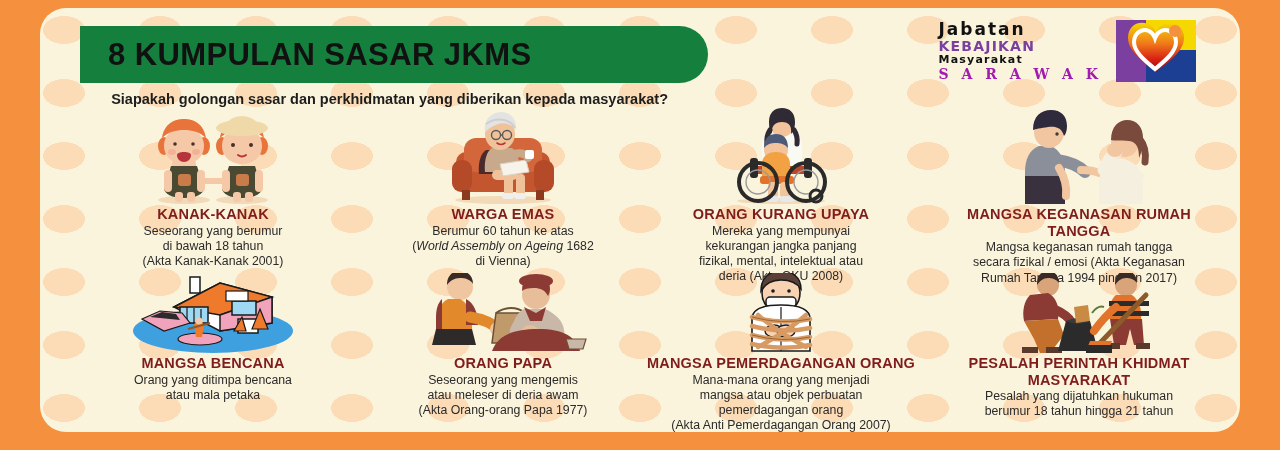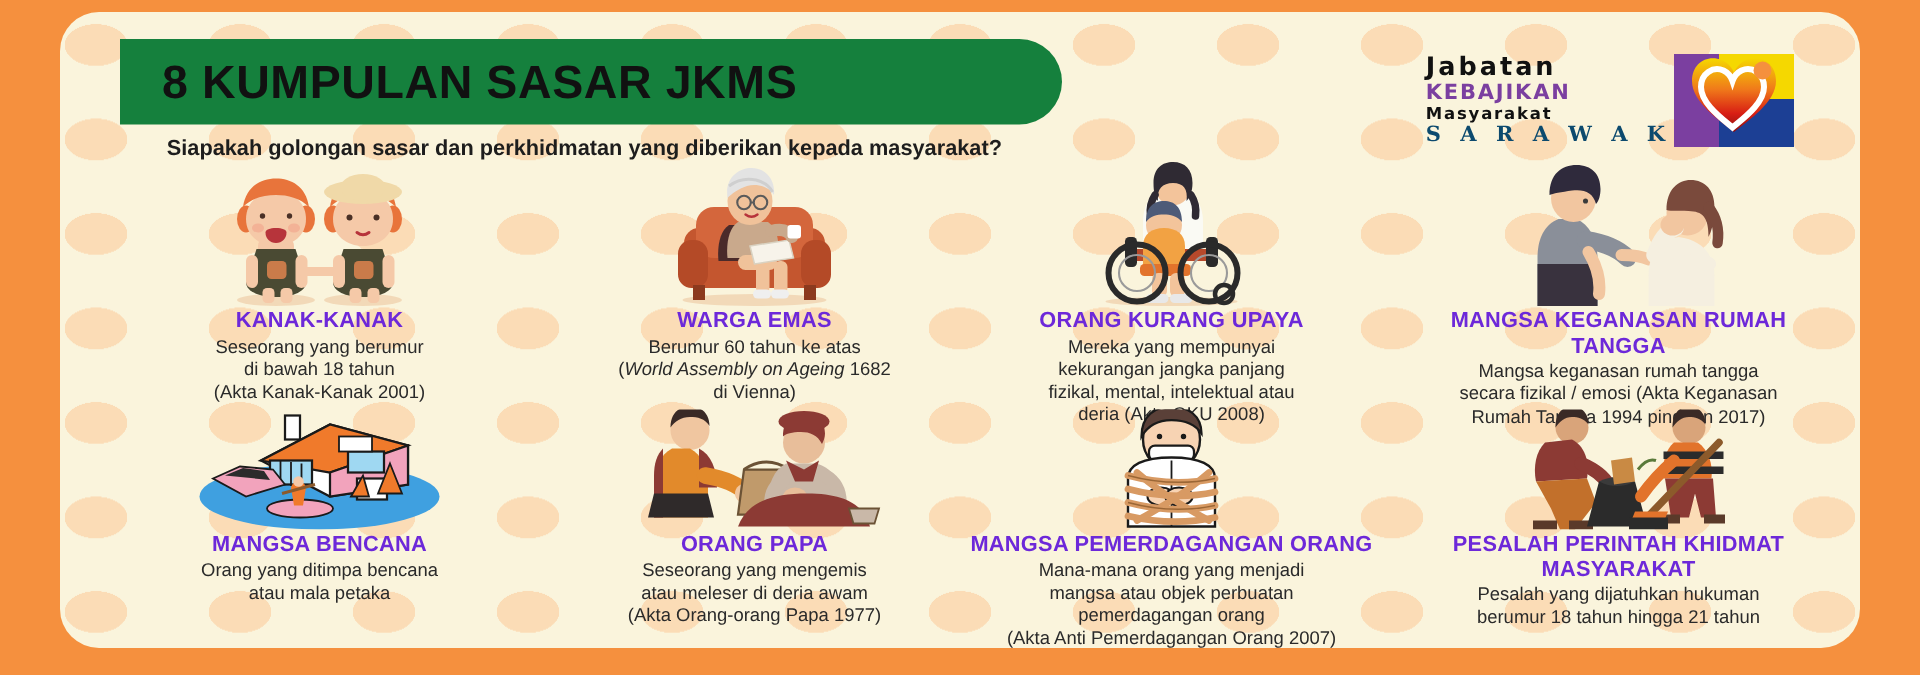--- a/index.html
+++ b/index.html
@@ -37,34 +37,34 @@
     margin-left:28px;white-space:nowrap;
   }
 
   
   .subtitle{
     position:absolute;left:58px;top:82px;width:570px;
     text-align:right;color:#1d1d1d;font-weight:bold;font-size:14.5px;line-height:1.32;
   }
 
   
-  .logo{position:absolute;right:42px;top:26px;display:flex;align-items:center;gap:0;}
+  .logo{position:absolute;right:42px;top:10px;display:flex;align-items:center;gap:12px;}
   .logo-words{display:flex;flex-direction:column;line-height:1;}
   .lw1{font-size:17px;font-weight:bold;color:#111;letter-spacing:2px;font-family:"DejaVu Sans",sans-serif;}
   .lw2{font-size:14px;font-weight:bold;color:#7B3FA0;letter-spacing:1.2px;font-family:"DejaVu Sans",sans-serif;margin-top:1px;}
   .lw3{font-size:11px;font-weight:bold;color:#111;letter-spacing:1.2px;font-family:"DejaVu Sans",sans-serif;margin-top:1px;}
-  .lw4{font-size:14px;font-weight:bold;color:#0c4a6e;letter-spacing:4px;font-family:"DejaVu Serif",serif;margin-top:2px;}
+  .lw4{font-size:14px;font-weight:bold;color:#a21caf;letter-spacing:4px;font-family:"DejaVu Serif",serif;margin-top:2px;}
   .logo-mark{width:84px;height:66px;}
 
   
   .grid{position:absolute;left:10px;top:100px;right:10px;bottom:6px;}
   .card{position:absolute;width:290px;text-align:center;}
   .art{height:96px;display:flex;align-items:flex-end;justify-content:center;margin-bottom:2px;}
   .art svg{display:block;}
-  .c-title{font-weight:bold;font-size:14.5px;color:#6d28d9;line-height:1.14;letter-spacing:.2px;}
+  .c-title{font-weight:bold;font-size:14.5px;color:#7f1d1d;line-height:1.14;letter-spacing:.2px;}
   .c-desc{font-size:12.3px;color:#2a2a2a;line-height:1.24;margin-top:1px;}
   .c-desc i{text-align:right;}
 
   
   .r1{top:0px;}
   .r2{top:165px;}
   .col1{left:18px;}
   .col2{left:308px;}
   .col3{left:586px;}
   .col4{left:884px;}

